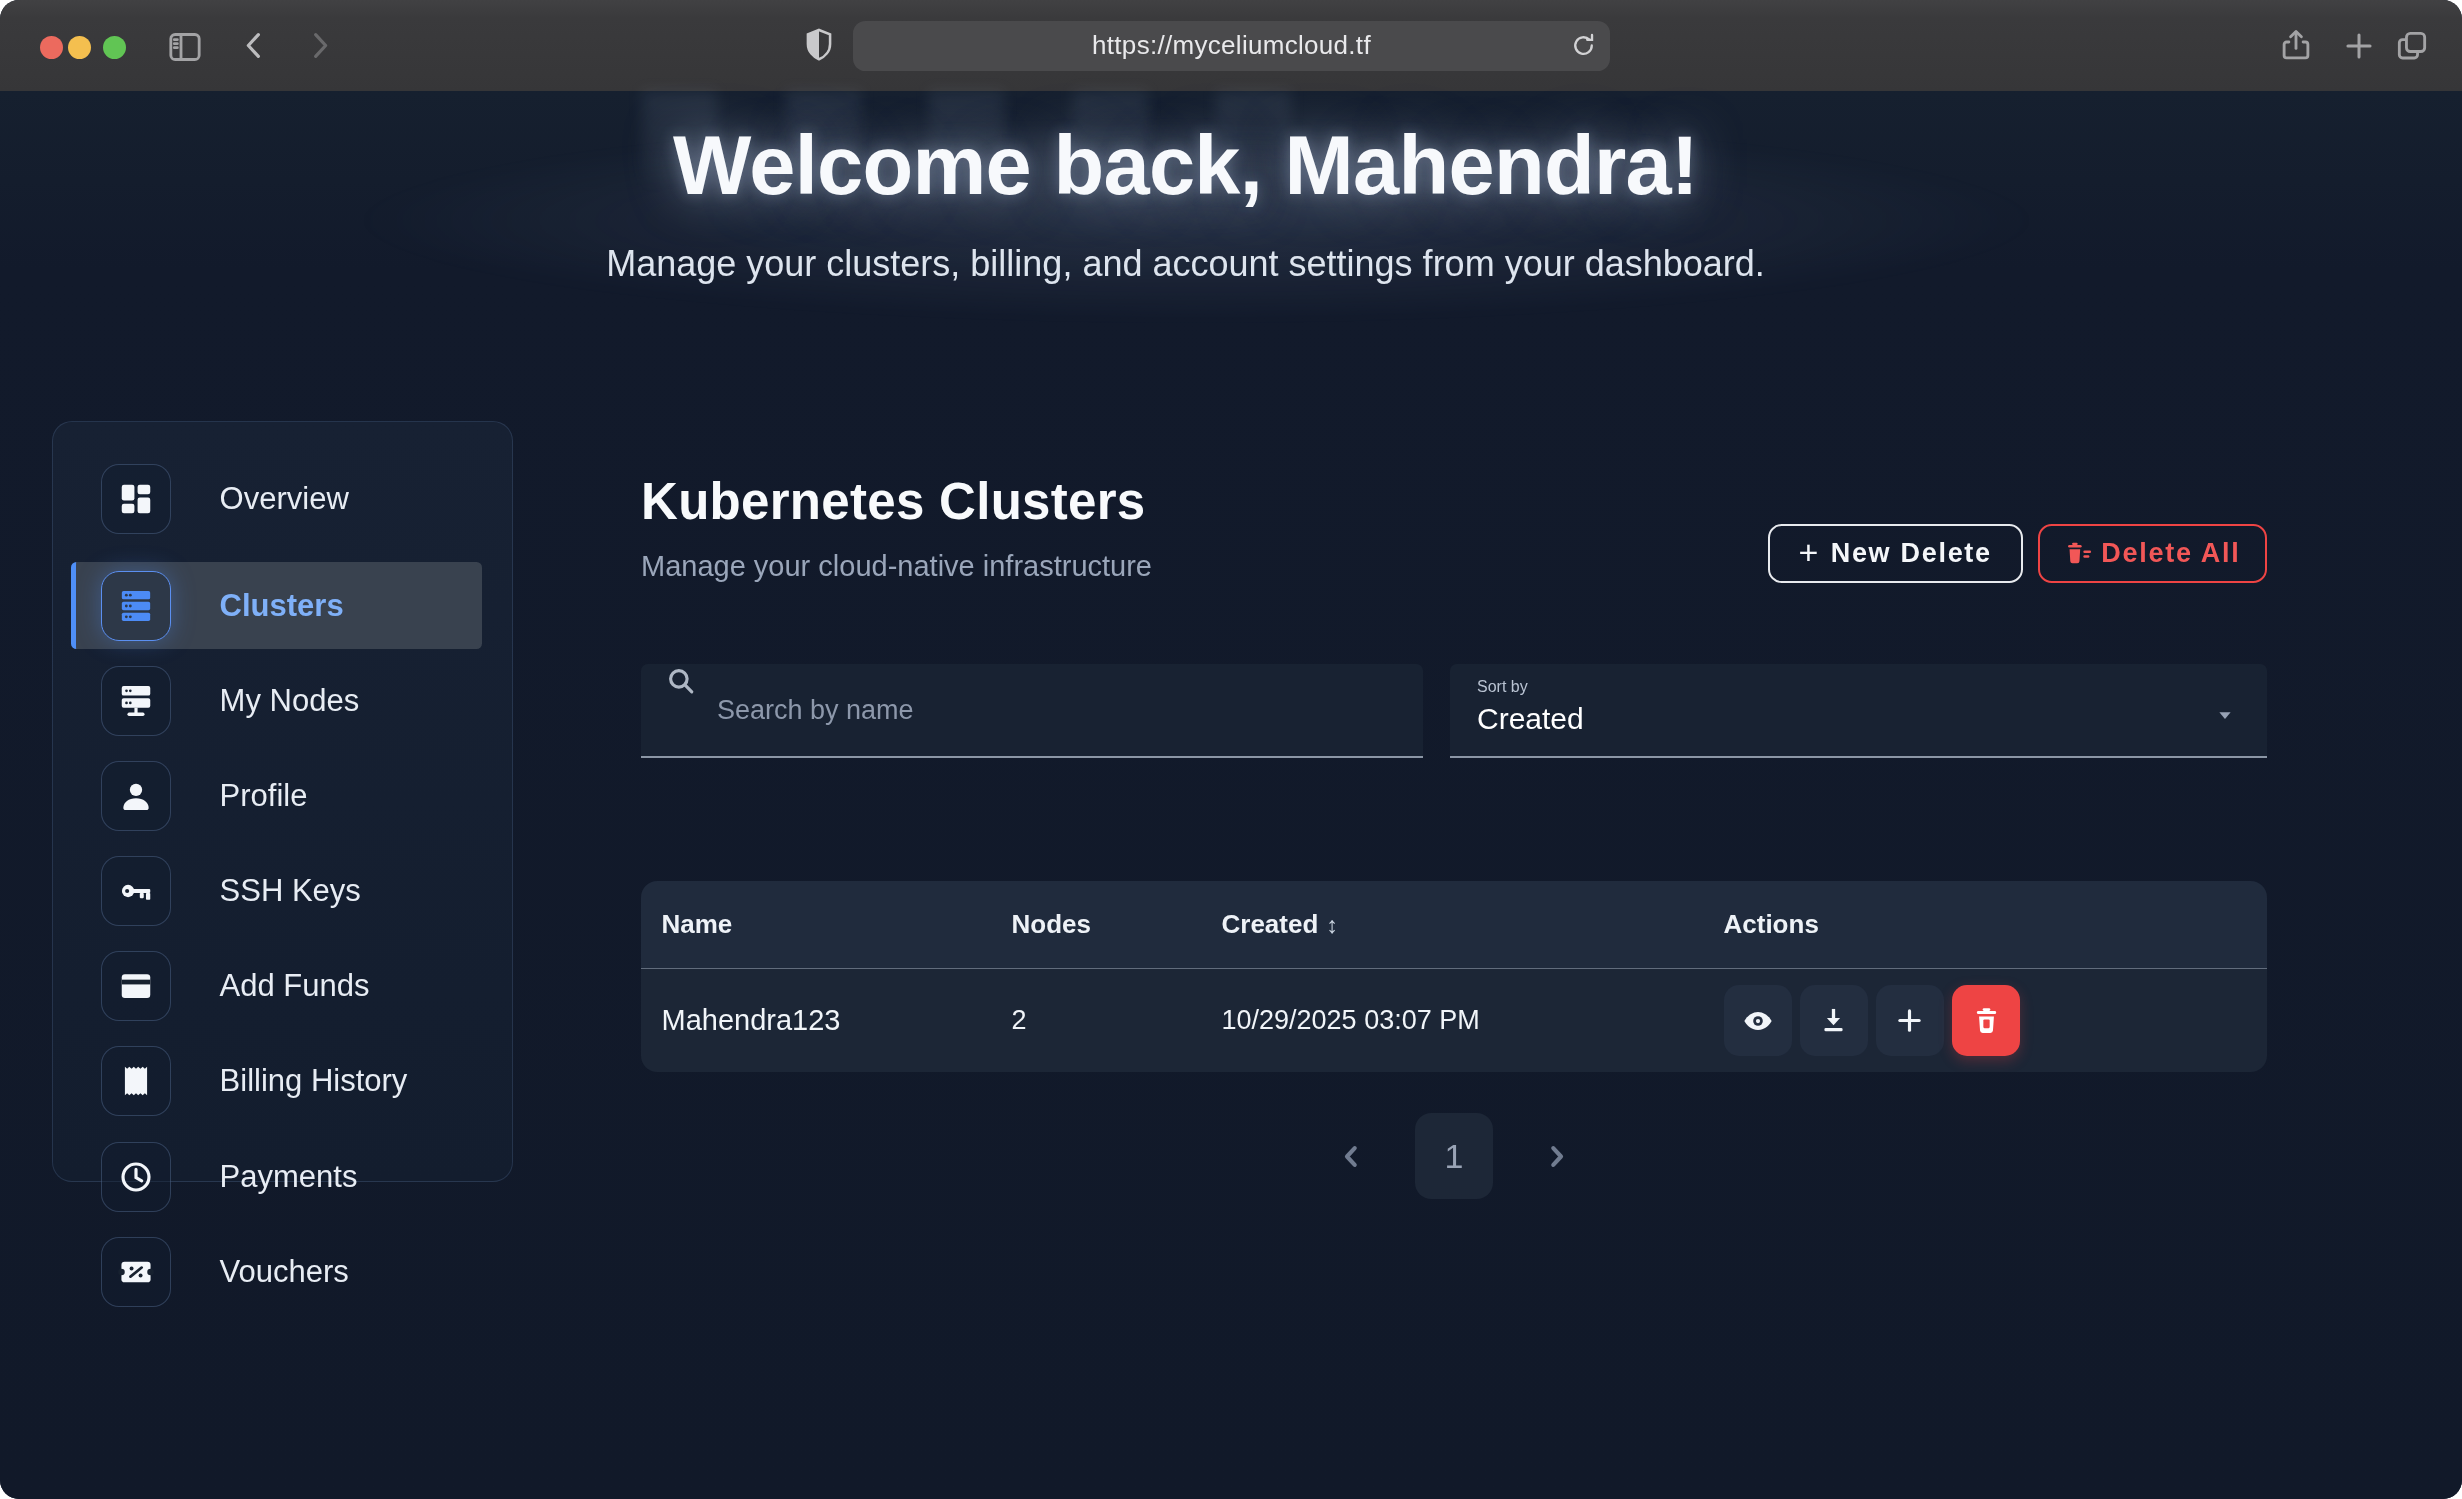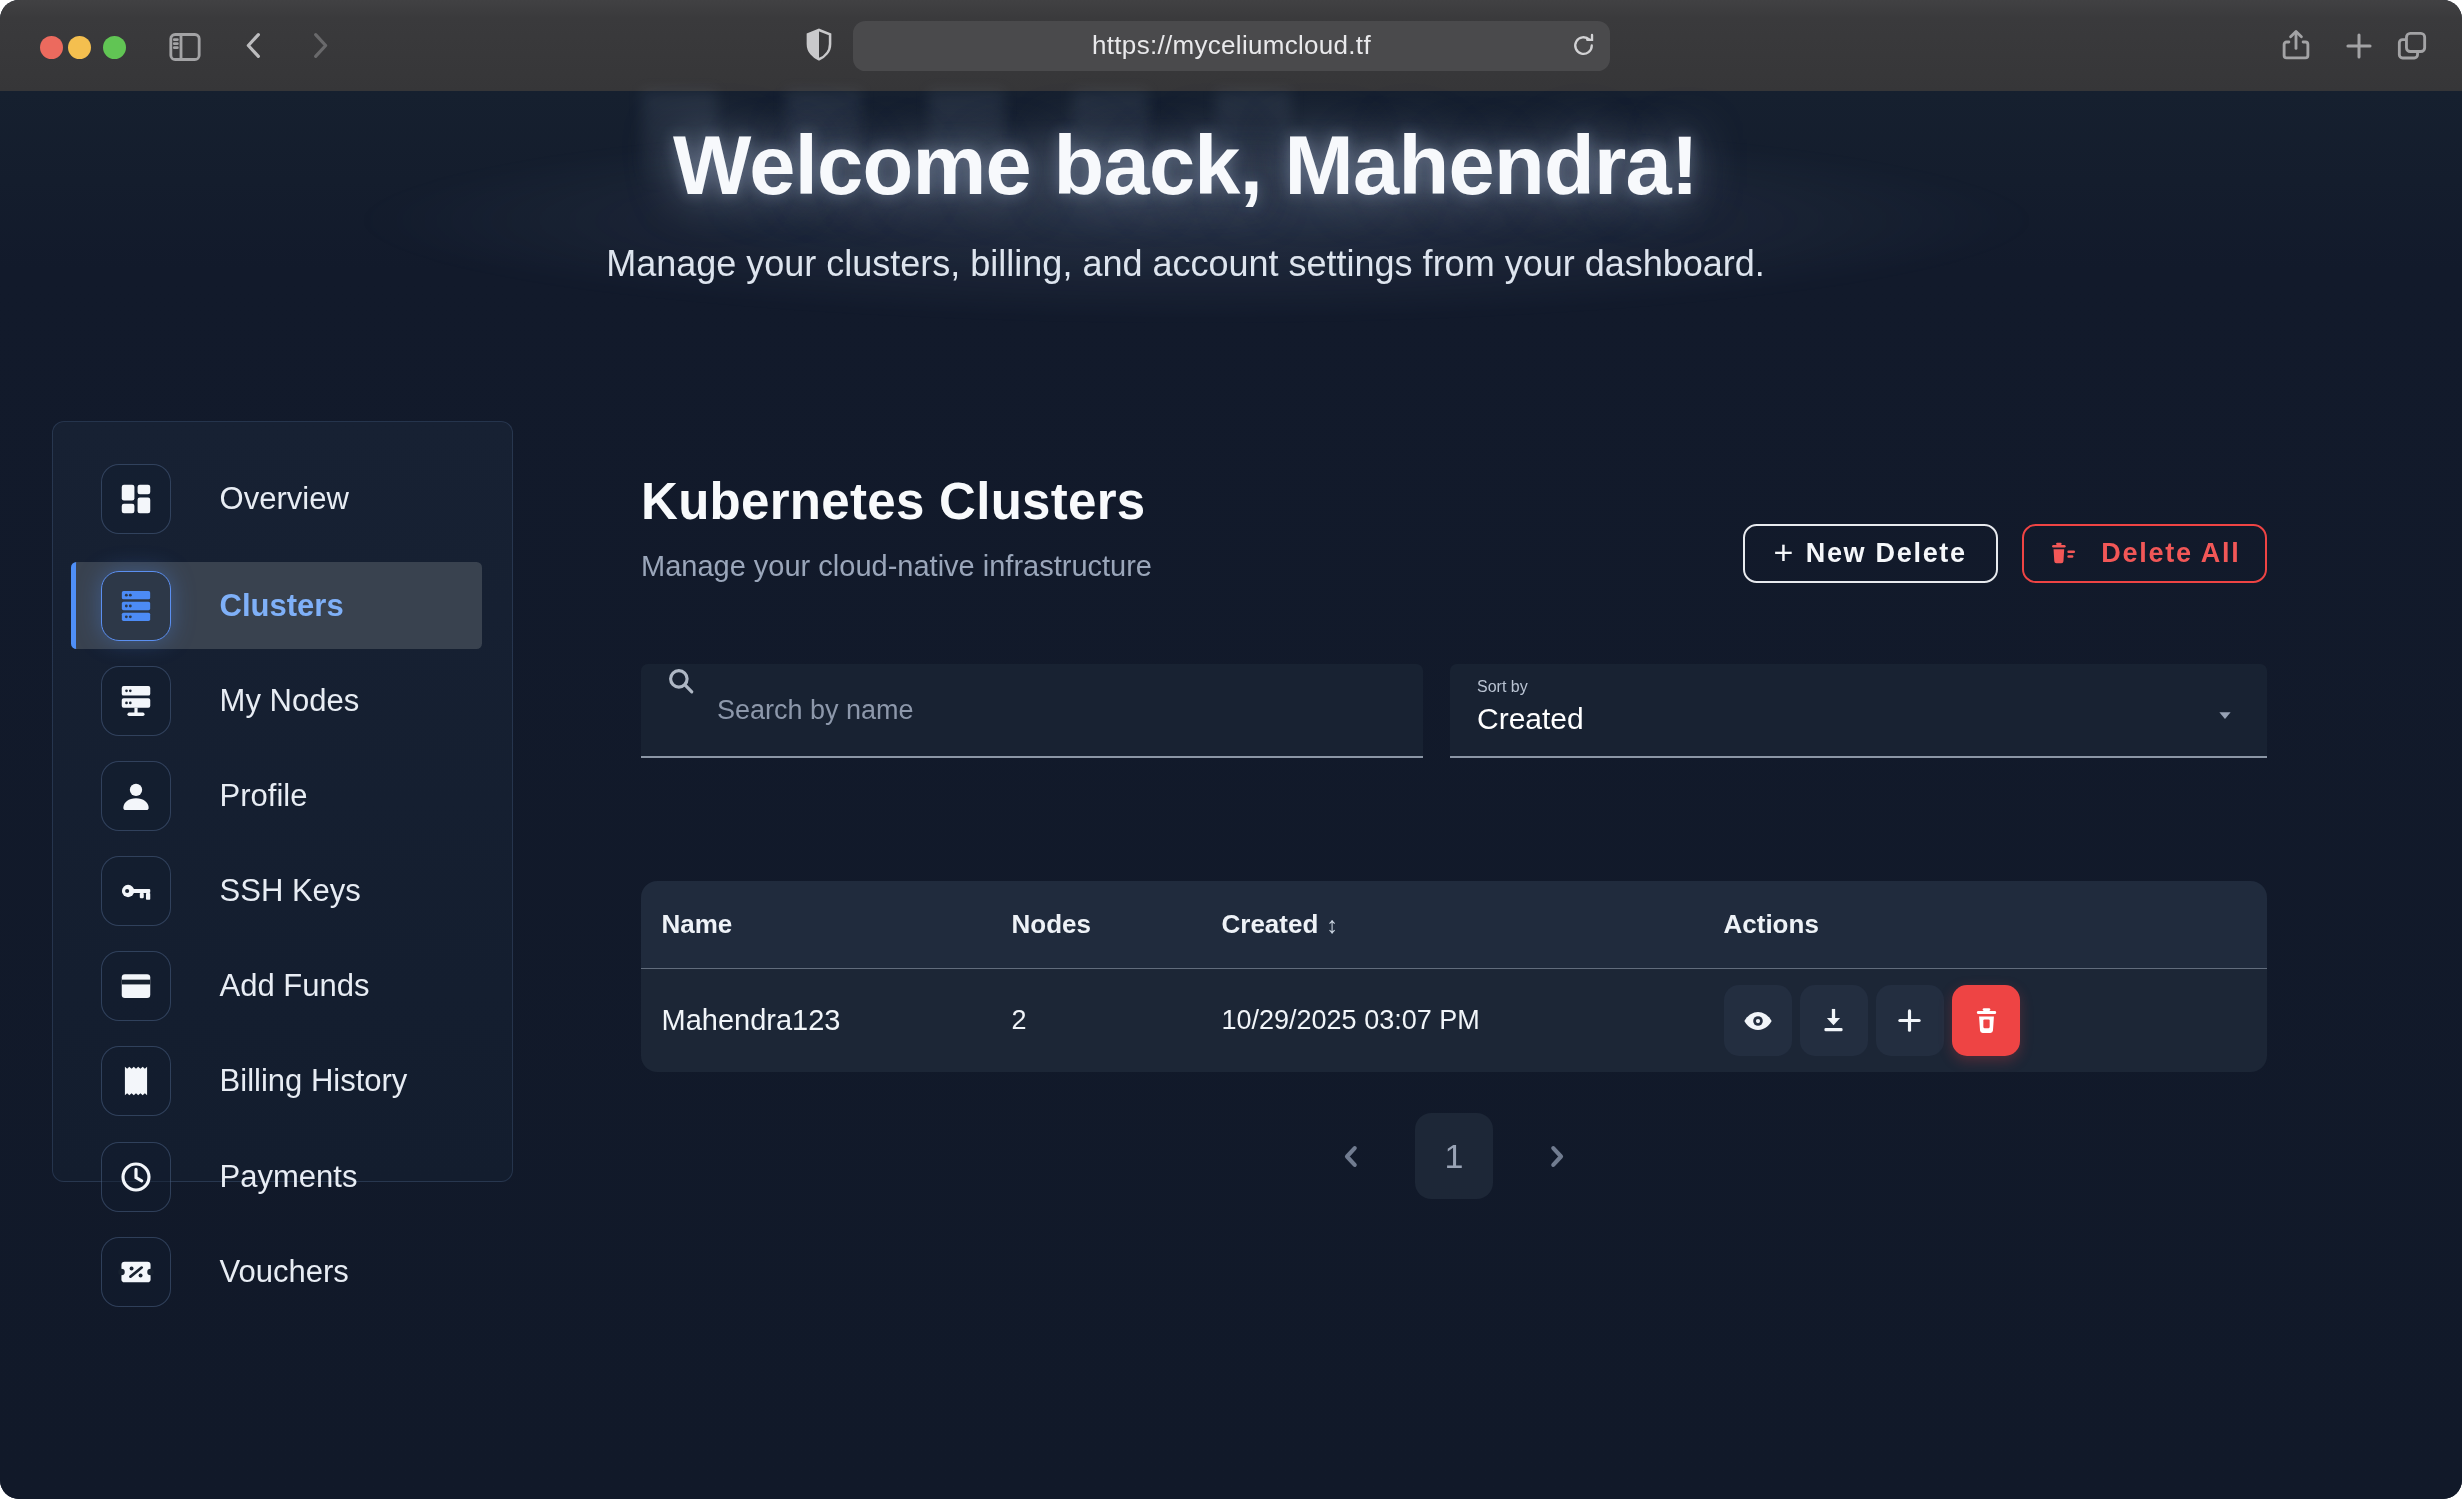--- a/index.html
+++ b/index.html
@@ -20,42 +20,42 @@
   
   .content{position:absolute;top:91px;left:0;right:0;bottom:0;background:linear-gradient(180deg,#16202f 0%,#121a2b 178px,#111929 100%);}
   .hero-glow{position:absolute;top:27px;left:342px;width:1709px;height:205px;background:radial-gradient(ellipse at center,rgba(165,190,225,.13),transparent 70%);filter:blur(5.5px);pointer-events:none;}
   .streak{position:absolute;top:0;width:75px;height:113px;background:linear-gradient(180deg,rgba(175,195,225,.10),transparent 88%);filter:blur(6.8px);pointer-events:none;}
   .hero{position:absolute;top:0;left:0;width:2371px;text-align:center;}
   .hero h1{margin:27px 0 0 0;font-size:83px;font-weight:700;color:#f7f9fc;letter-spacing:-0.7px;
            text-shadow:0 0 48px rgba(215,230,255,.55),0 0 15px rgba(185,205,240,.30);}
   .hero p{margin:29px 0 0 0;font-size:36px;font-weight:400;color:#dde4ee;}
 
   
-  .sidebar{position:absolute;left:52px;top:330px;width:461px;height:761px;border-radius:12px;
+  .sidebar{position:absolute;left:52px;top:330px;width:461px;height:761px;border-radius:20px;
            border:1.4px solid rgba(96,125,170,.24);background:linear-gradient(180deg,#172133 0%,#131d2e 100%);
            box-sizing:border-box;padding-top:33px;}
   .nav-item{display:flex;align-items:center;height:87px;margin:0 30px 8.2px 18px;border-left:5.5px solid transparent;
             border-radius:5.5px;padding-left:24.6px;cursor:pointer;}
   .nav-item.active{background:#39424f;border-left-color:#4f8ff7;margin-top:20px;}
   .tile{width:70px;height:70px;border-radius:18px;border:1.4px solid rgba(120,150,200,.30);
         display:flex;align-items:center;justify-content:center;box-sizing:border-box;color:#f3f6fa;background:rgba(18,28,46,.45);}
   .nav-item.active .tile{border-color:#5b8ff0;background:#2d3848;color:#4c8bf5;box-shadow:0 0 23px rgba(80,140,245,.35);}
   .nav-label{margin-left:49px;font-size:31px;font-weight:500;color:#e8edf4;}
   .nav-item.active .nav-label{color:#7fb0f8;font-weight:700;}
 
   
   .main{position:absolute;left:641px;top:381px;width:1626px;}
   .page-title{margin:0;font-size:51px;font-weight:700;color:#f8fafc;letter-spacing:0.3px;}
   .page-sub{margin:19px 0 0 0;font-size:29px;color:#9aa6ba;}
   .head-actions{position:absolute;right:0;top:52px;display:flex;gap:15px;}
   .btn{display:flex;align-items:center;justify-content:center;height:59px;border-radius:13.7px;box-sizing:border-box;
        background:transparent;cursor:pointer;letter-spacing:1.7px;font-weight:600;font-size:27px;}
   .btn-new{border:2.1px solid #e8eaee;color:#f5f7fa;padding:0 29px;gap:12.3px;}
   .btn-new .plus-glyph{font-size:34px;font-weight:400;letter-spacing:0;margin-top:-2.7px;}
-  .btn-danger{border:2.1px solid #ef4444;color:#f25757;padding:0 24.6px;gap:24px;margin-left:9px;}
+  .btn-danger{border:2.1px solid #ef4444;color:#f25757;padding:0 24.6px;gap:8px;}
 
   .filters{display:flex;gap:27px;margin-top:81px;}
   .field{background:#182232;border-radius:6.8px 6.8px 0 0;border-bottom:2.1px solid rgba(160,170,186,.85);box-sizing:border-box;}
   .search{width:782px;height:94px;display:flex;padding:0 23px;}
   .search input{background:transparent;border:none;outline:none;color:#e5eaf2;font-size:27px;width:100%;margin-left:18px;font-family:inherit;}
   .search input::placeholder{color:#8d98ab;}
   .search .mag{color:#aeb7c4;flex:none;}
   .sort{flex:1;height:94px;position:relative;padding:13.7px 0 0 27px;cursor:pointer;}
   .sort-label{font-size:16px;color:#b9c3d2;}
   .sort-value{font-size:30px;color:#ffffff;margin-top:6.8px;}

